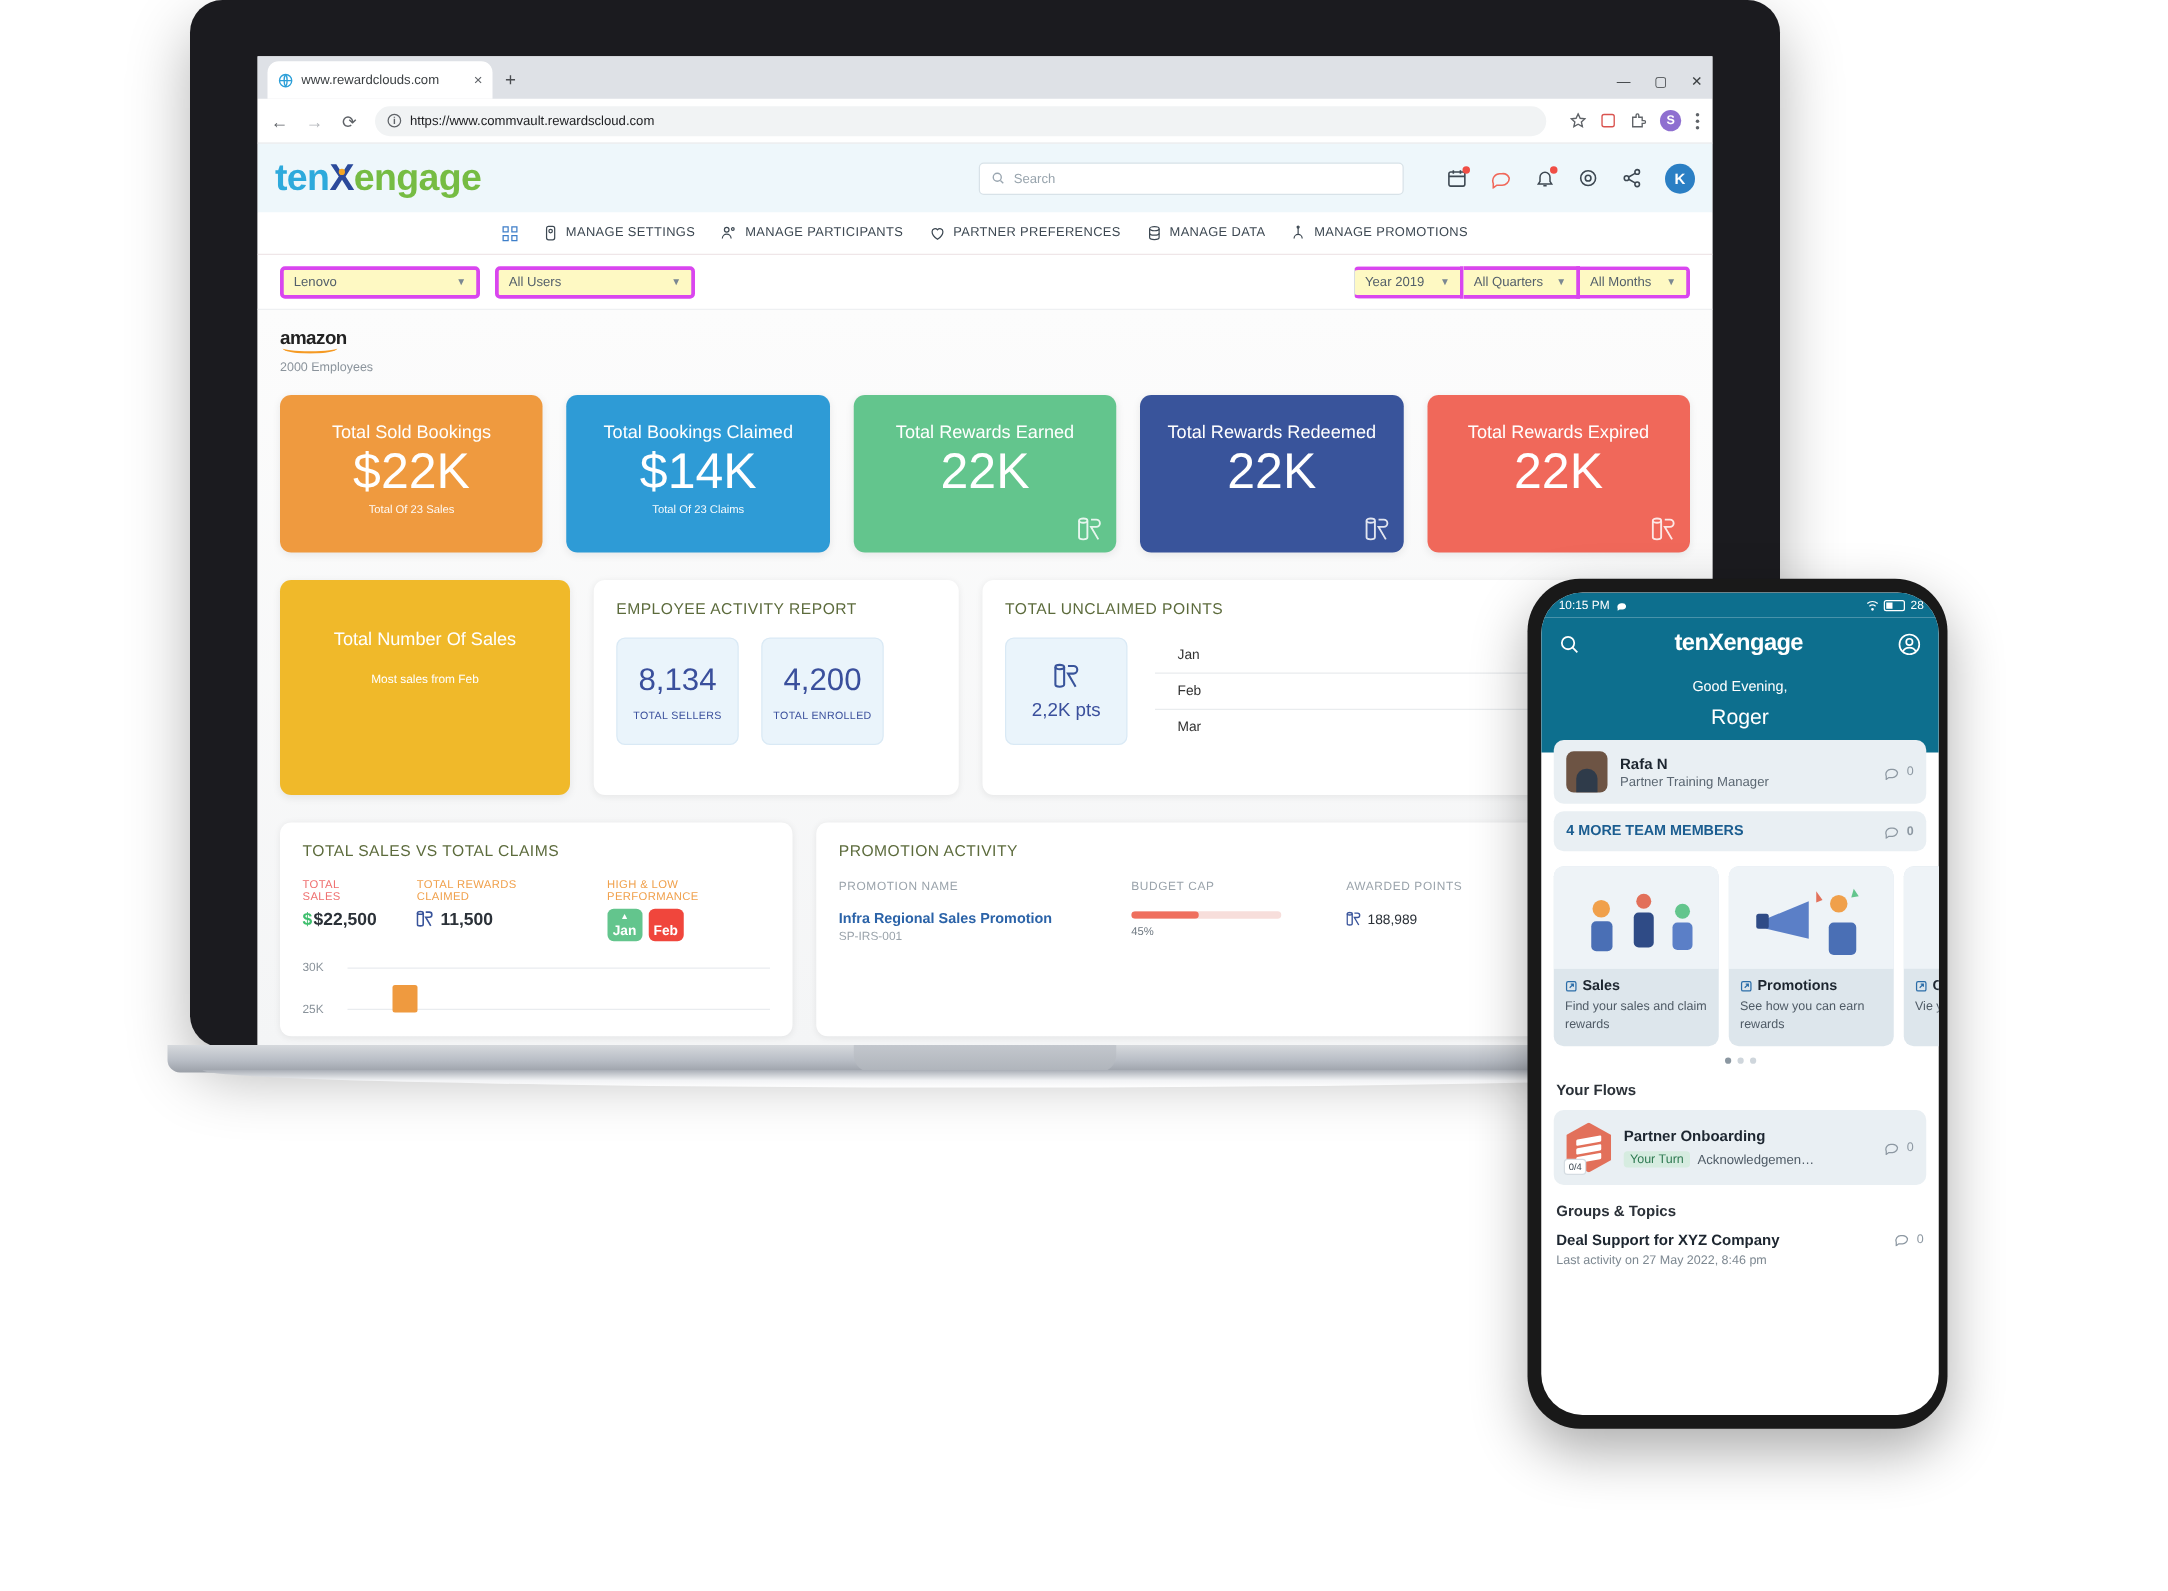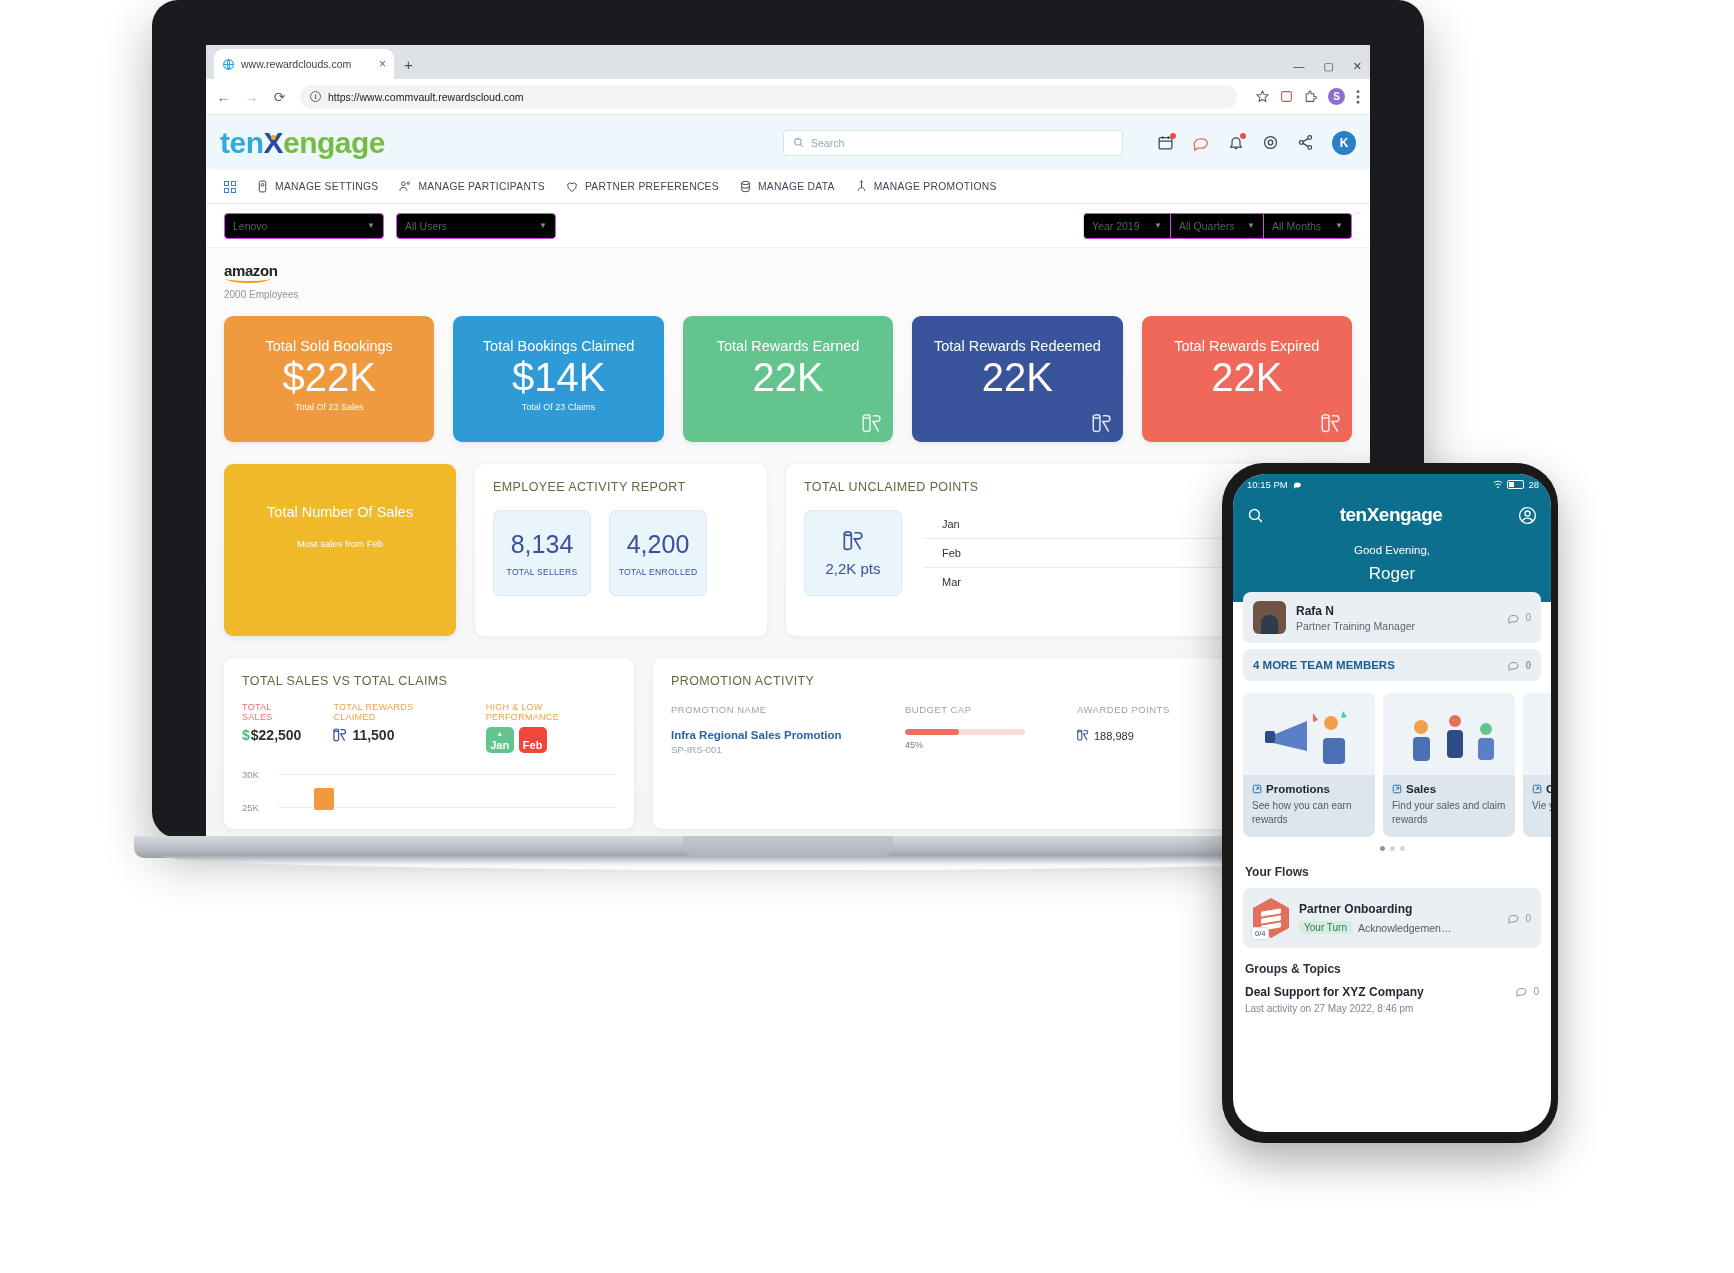--- a/index.html
+++ b/index.html
@@ -110,38 +110,38 @@
   .hdr-dot { position: absolute; top: -1px; right: -2px; width: 6px; height: 6px; border-radius: 50%; background: #f04e45; }
   .hdr-avatar {
     width: 24px; height: 24px; border-radius: 50%; background: #2b7fc4;
     color: #fff; font-size: 12px; display: flex; align-items: center;
     justify-content: center; font-weight: 600; cursor: pointer;
   }
 
   
   .app-nav {
     height: 34px; background: #fff; display: flex; align-items: center;
-    gap: 20px; padding: 0 18px; border-bottom: 1px solid #efe6e8;
+    gap: 20px; padding: 0 32px; border-bottom: 1px solid #efe6e8; justify-content: center;
   }
   .nav-item {
     display: flex; align-items: center; gap: 6px; font-size: 10.3px;
     color: #3d4852; letter-spacing: .3px; cursor: pointer; white-space: nowrap;
   }
   .grid-ico { display: grid; grid-template-columns: 5px 5px; grid-template-rows: 5px 5px; gap: 2px; }
   .grid-ico i { border: 1.2px solid #3f7fc9; display: block; }
 
   
   .filter-bar {
     height: 44px; background: #fff; display: flex; align-items: center;
     padding: 0 18px; gap: 12px; border-bottom: 1px solid #eef0f2;
   }
   .sel {
-    height: 26px; border: 1px solid #d946ef; border-radius: 4px;
+    height: 26px; border: 3px solid #d946ef; border-radius: 4px;
     display: flex; align-items: center; justify-content: space-between;
-    padding: 0 8px; font-size: 10.5px; color: #54606b; cursor: pointer; background: #000000;
+    padding: 0 8px; font-size: 10.5px; color: #54606b; cursor: pointer; background: #fef9c3;
   }
   .sel .cv { font-size: 8px; color: #7b8892; margin-left: 7px; }
   .right-sels { margin-left: auto; display: flex; }
   .right-sels .sel { border-radius: 0; border-left: none; }
   .right-sels .sel:first-child { border-radius: 4px 0 0 4px; border-left: 1px solid #d7dde2; }
   .right-sels .sel:last-child { border-radius: 0 4px 4px 0; }
 
   
   .dash { background: linear-gradient(#fcfcfc, #f4f5f6); padding: 14px 18px 0 18px; height: 590px; }
   .acct-logo { font-size: 15px; font-weight: 700; color: #222; letter-spacing: -.4px; position: relative; display: inline-block; }
@@ -713,60 +713,60 @@
               </svg>
             <span>0</span>
           </span>
         </div>
 
         <div class="tiles">
           <div class="tile">
             <div class="tile-img">
               <svg width="132" height="82" viewBox="0 0 132 82">
                 <rect width="132" height="82" fill="#eef3f7"></rect>
+                <circle cx="38" cy="34" r="7" fill="#f0a04b"></circle>
+                <rect x="30" y="44" width="17" height="24" rx="4" fill="#4a6fb5"></rect>
+                <circle cx="72" cy="28" r="6" fill="#e2705a"></circle>
+                <rect x="64" y="37" width="16" height="28" rx="4" fill="#2f4b86"></rect>
+                <circle cx="103" cy="36" r="6" fill="#63c58d"></circle>
+                <rect x="95" y="45" width="16" height="22" rx="4" fill="#5b7fc7"></rect>
+              </svg>
+            </div>
+            <div class="tile-body">
+              <div class="tile-t">
+                <svg width="10" height="10" viewBox="0 0 24 24" fill="none" stroke="#2b6da8" stroke-width="2.4">
+                    <rect x="3" y="3" width="18" height="18" rx="3"></rect>
+                    <path d="M9 15l7-7M11 8h5v5"></path>
+                  </svg>
+                <span>Sales</span>
+              </div>
+              <div class="tile-s">Find your sales and claim rewards</div>
+            </div>
+          </div>
+          <div class="tile">
+            <div class="tile-img">
+              <svg width="132" height="82" viewBox="0 0 132 82">
+                <rect width="132" height="82" fill="#eef3f7"></rect>
                 <path d="M30 42l34-14v30l-34-8z" fill="#5b7fc7"></path>
                 <rect x="22" y="38" width="10" height="12" rx="2" fill="#2f4b86"></rect>
                 <circle cx="88" cy="30" r="7" fill="#f0a04b"></circle>
                 <rect x="80" y="45" width="22" height="26" rx="4" fill="#4a6fb5"></rect>
                 <path d="M70 20l5 7-5 2z" fill="#e2705a"></path>
                 <path d="M100 18l4 6-6 1z" fill="#63c58d"></path>
               </svg>
             </div>
             <div class="tile-body">
               <div class="tile-t">
                 <svg width="10" height="10" viewBox="0 0 24 24" fill="none" stroke="#2b6da8" stroke-width="2.4">
                     <rect x="3" y="3" width="18" height="18" rx="3"></rect>
                     <path d="M9 15l7-7M11 8h5v5"></path>
                   </svg>
                 <span>Promotions</span>
               </div>
               <div class="tile-s">See how you can earn rewards</div>
-            </div>
-          </div>
-          <div class="tile">
-            <div class="tile-img">
-              <svg width="132" height="82" viewBox="0 0 132 82">
-                <rect width="132" height="82" fill="#eef3f7"></rect>
-                <circle cx="38" cy="34" r="7" fill="#f0a04b"></circle>
-                <rect x="30" y="44" width="17" height="24" rx="4" fill="#4a6fb5"></rect>
-                <circle cx="72" cy="28" r="6" fill="#e2705a"></circle>
-                <rect x="64" y="37" width="16" height="28" rx="4" fill="#2f4b86"></rect>
-                <circle cx="103" cy="36" r="6" fill="#63c58d"></circle>
-                <rect x="95" y="45" width="16" height="22" rx="4" fill="#5b7fc7"></rect>
-              </svg>
-            </div>
-            <div class="tile-body">
-              <div class="tile-t">
-                <svg width="10" height="10" viewBox="0 0 24 24" fill="none" stroke="#2b6da8" stroke-width="2.4">
-                    <rect x="3" y="3" width="18" height="18" rx="3"></rect>
-                    <path d="M9 15l7-7M11 8h5v5"></path>
-                  </svg>
-                <span>Sales</span>
-              </div>
-              <div class="tile-s">Find your sales and claim rewards</div>
             </div>
           </div>
           <div class="tile">
             <div class="tile-img"></div>
             <div class="tile-body">
               <div class="tile-t">
                 <svg width="10" height="10" viewBox="0 0 24 24" fill="none" stroke="#2b6da8" stroke-width="2.4">
                     <rect x="3" y="3" width="18" height="18" rx="3"></rect>
                     <path d="M9 15l7-7M11 8h5v5"></path>
                   </svg>

